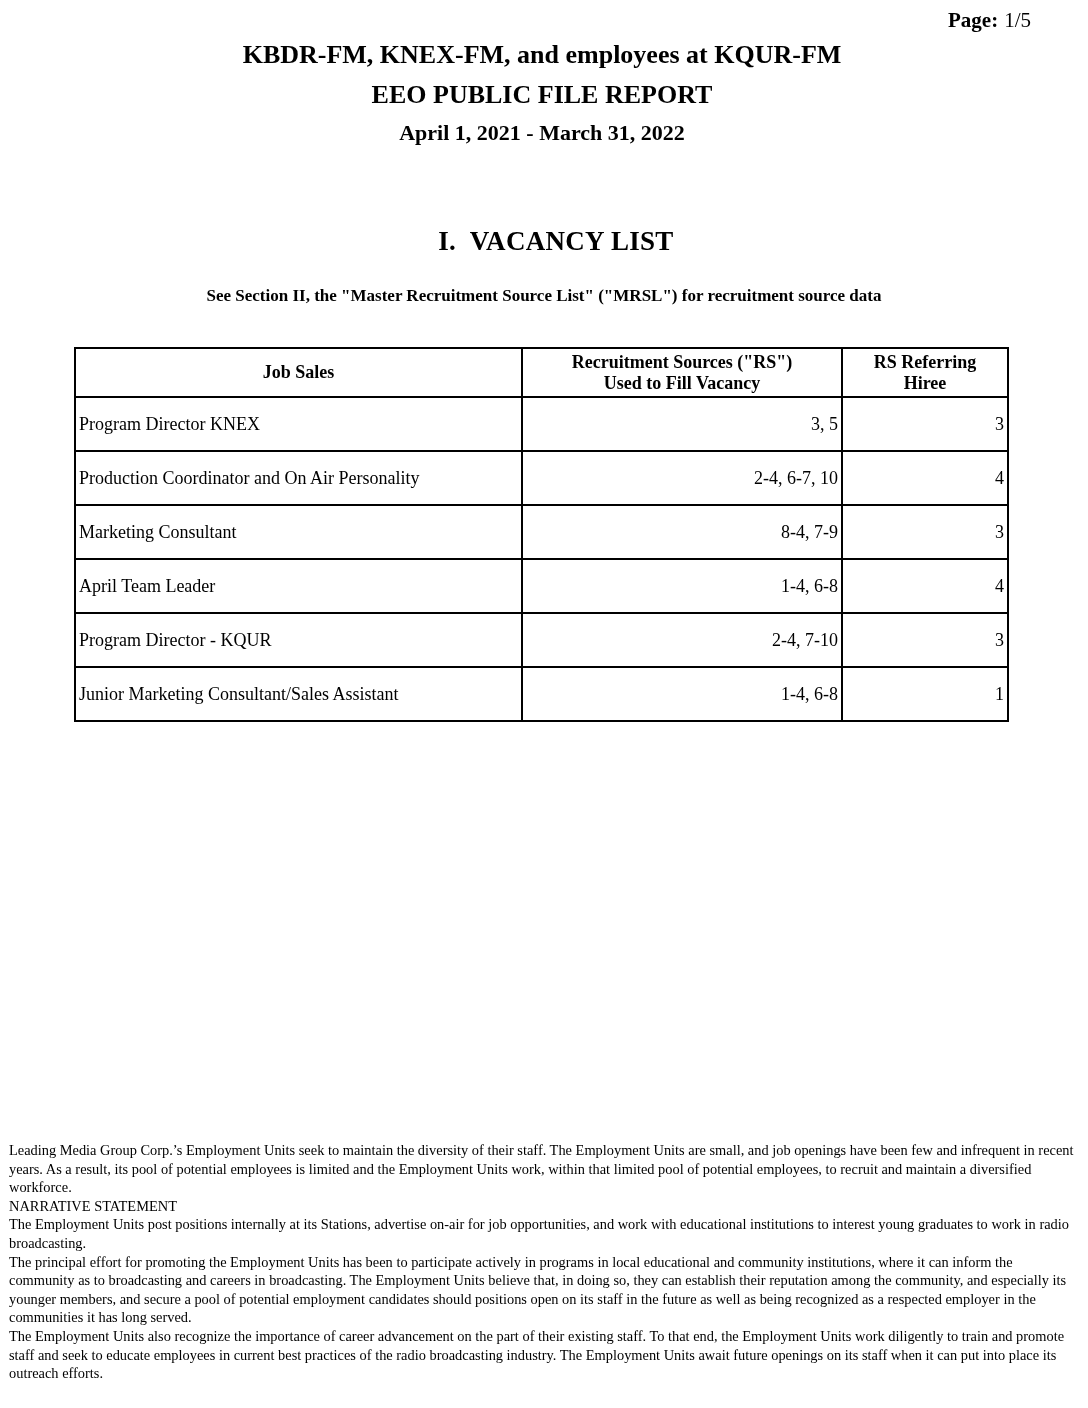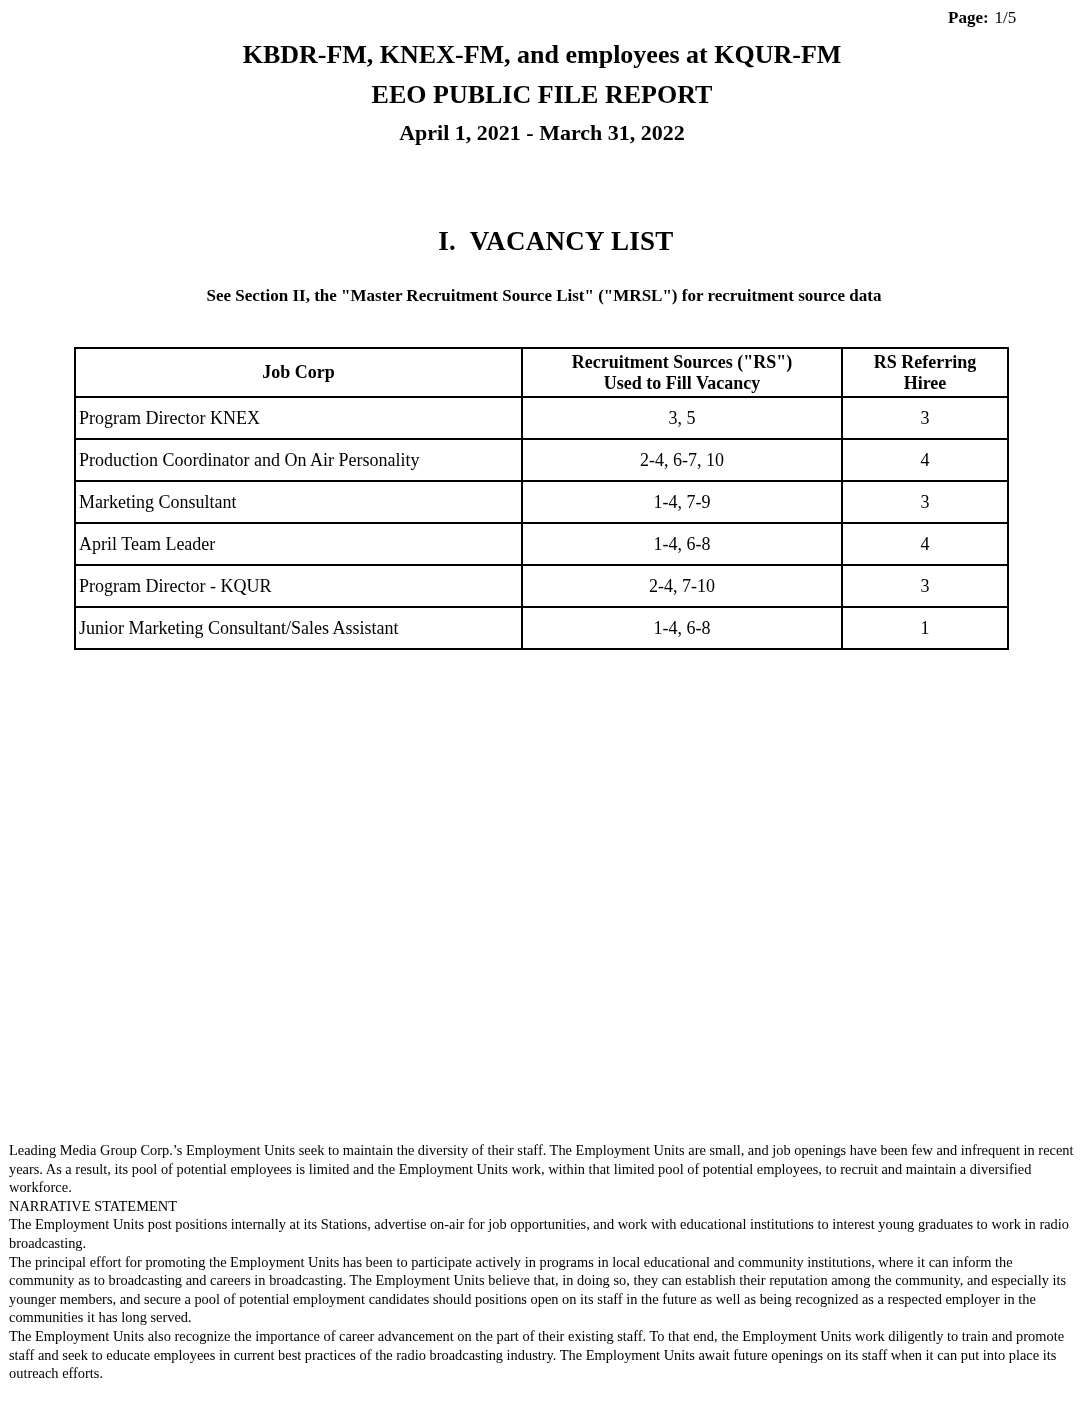--- a/index.html
+++ b/index.html
@@ -2,21 +2,21 @@
 <html><head>
   <meta charset="utf-8">
   <style>
     html, body { margin: 0; padding: 0; background: #ffffff; }
     body {
       width: 1088px; height: 1408px; position: relative; overflow: hidden;
       font-family: "Liberation Serif", "DejaVu Serif", serif; color: #000;
     }
     .page-num {
       position: absolute; top: 8px; left: 948px;
-      font-size: 17px;
+      font-size: 21px;
     }
     .page-num b { font-weight: bold; margin-right: 6px; }
     .title {
       position: absolute; left: 0; width: 1088px; text-align: center;
       font-weight: bold;
     }
     .t1 { top: 40px; font-size: 26px; left: -2px; }
     .t2 { top: 80px; font-size: 26px; left: -2px; }
     .t3 { top: 120px; font-size: 22px; left: -2px; }
     .section {
@@ -28,22 +28,22 @@
       font-weight: bold; font-size: 17px;
     }
     table.vac {
       position: absolute; top: 347px; left: 74px; width: 935px;
       border-collapse: collapse; font-size: 18px;
     }
     table.vac th, table.vac td { border: 2px solid #000; }
     table.vac th {
       font-weight: bold; height: 47px; padding: 0; line-height: 21px; font-size: 18px;
     }
-    table.vac td { height: 28px; padding: 6px 3px; line-height: 28px; }
-    td.c { text-align: center; }
+    table.vac td { height: 28px; padding: 12px 3px; line-height: 28px; }
+    td.c { text-align: right; }
     col.c1 { width: 447px; } col.c2 { width: 320px; } col.c3 { width: 166px; }
     .narr {
       position: absolute; top: 1141px; left: 9px; width: 1068px;
       font-size: 14.4px; line-height: 18.6px;
     }
     .narr p { margin: 0; }
   </style>
 </head>
 <body>
 
@@ -59,21 +59,21 @@
 <div class="note">See Section II, the "Master Recruitment Source List" ("MRSL") for recruitment source data</div>
 
 <table class="vac">
   <colgroup>
       <col class="c1">
       <col class="c2">
       <col class="c3">
     </colgroup>
   <thead>
     <tr>
-      <th>Job Corp</th>
+      <th>Job Sales</th>
       <th>
         <span>Recruitment Sources ("RS")</span><br>
         <span>Used to Fill Vacancy</span>
       </th>
       <th>
         <span>RS Referring</span><br>
         <span>Hiree</span>
       </th>
     </tr>
   </thead>
@@ -83,21 +83,21 @@
       <td class="c">3, 5</td>
       <td class="c">3</td>
     </tr>
     <tr>
       <td>Production Coordinator and On Air Personality</td>
       <td class="c">2-4, 6-7, 10</td>
       <td class="c">4</td>
     </tr>
     <tr>
       <td>Marketing Consultant</td>
-      <td class="c">1-4, 7-9</td>
+      <td class="c">8-4, 7-9</td>
       <td class="c">3</td>
     </tr>
     <tr>
       <td>April Team Leader</td>
       <td class="c">1-4, 6-8</td>
       <td class="c">4</td>
     </tr>
     <tr>
       <td>Program Director - KQUR</td>
       <td class="c">2-4, 7-10</td>

